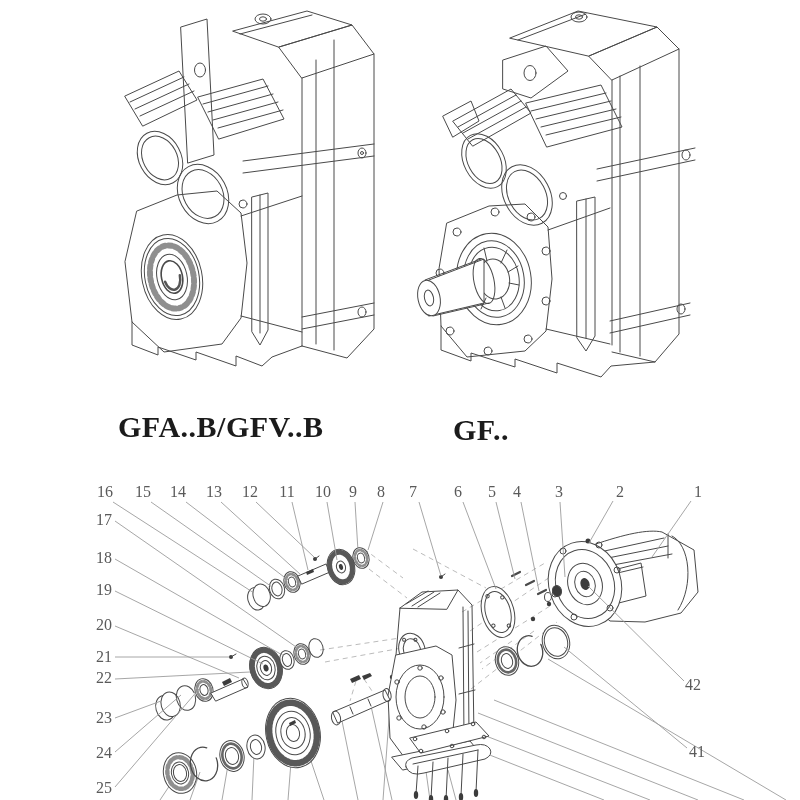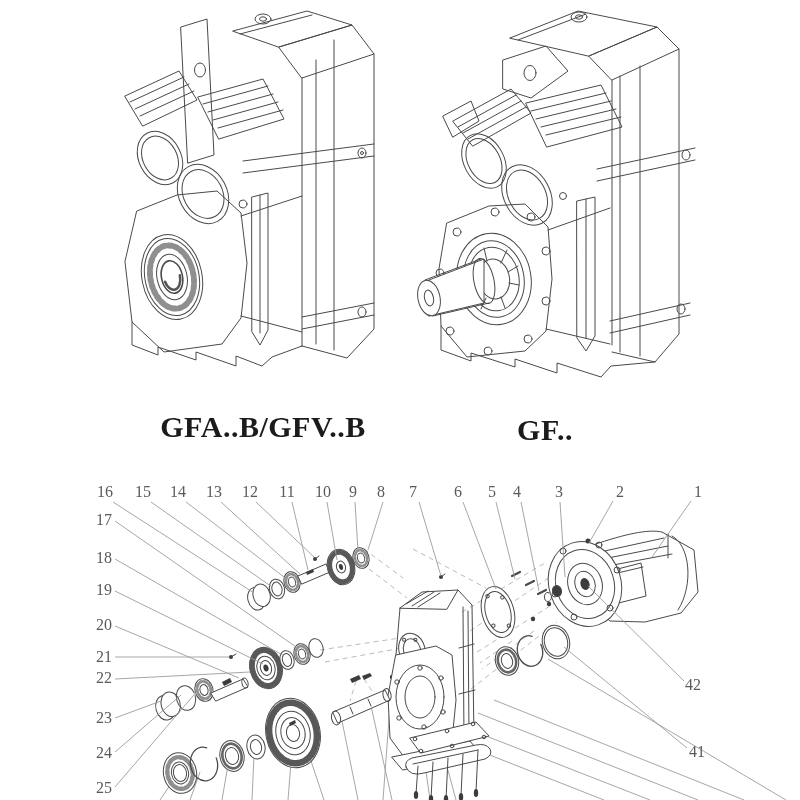--- a/index.html
+++ b/index.html
@@ -1,21 +1,21 @@
 <!DOCTYPE html>
 <html style="--line: #4a4a4a; --leader: #9c9c9c; --number: #5a5a5a; --label: #1b1b1b; --dark: #3c3c3c; --dashed: #b3b3b3; --teeth: #585858; --balls: #8f8f8f;"><head>
 <meta charset="utf-8">
 <style>
   html,body{margin:0;padding:0;background:#fff;}
   .page{position:relative;width:800px;height:800px;background:#fff;overflow:hidden;
         font-family:"Liberation Serif",serif;}
   .fig-label{position:absolute;font-family:"Liberation Serif",serif;font-weight:700;
-             font-size:30px;letter-spacing:.5px;color:var(--label,#161616);text-align:center;}
+             font-size:30px;letter-spacing:.5px;color:var(--label,#161616);}
   #label-left{left:118px;top:410px;width:290px;}
-  #label-right{left:470px;top:413px;width:150px;}
+  #label-right{left:453px;top:413px;width:150px;}
   svg{position:absolute;left:0;top:0;}
   .art{fill:none;stroke:var(--line,#4a4a4a);stroke-width:1;stroke-linejoin:round;stroke-linecap:round;}
   .artw{fill:#fff;stroke:var(--line,#4a4a4a);stroke-width:1;stroke-linejoin:round;}
   .teeth{fill:none;stroke:var(--teeth,#585858);}
   .balls{fill:none;stroke:var(--balls,#8f8f8f);}
   .darkfill{fill:var(--dark,#3c3c3c);stroke:none;}
   .dash{fill:none;stroke:var(--dashed,#b3b3b3);stroke-width:.9;stroke-dasharray:5 4;}
   .leader{stroke:var(--leader,#9c9c9c);stroke-width:.9;fill:none;}
   .callout-num{fill:var(--number,#555);font-family:"Liberation Serif",serif;font-size:16px;text-anchor:middle;}
 </style>

